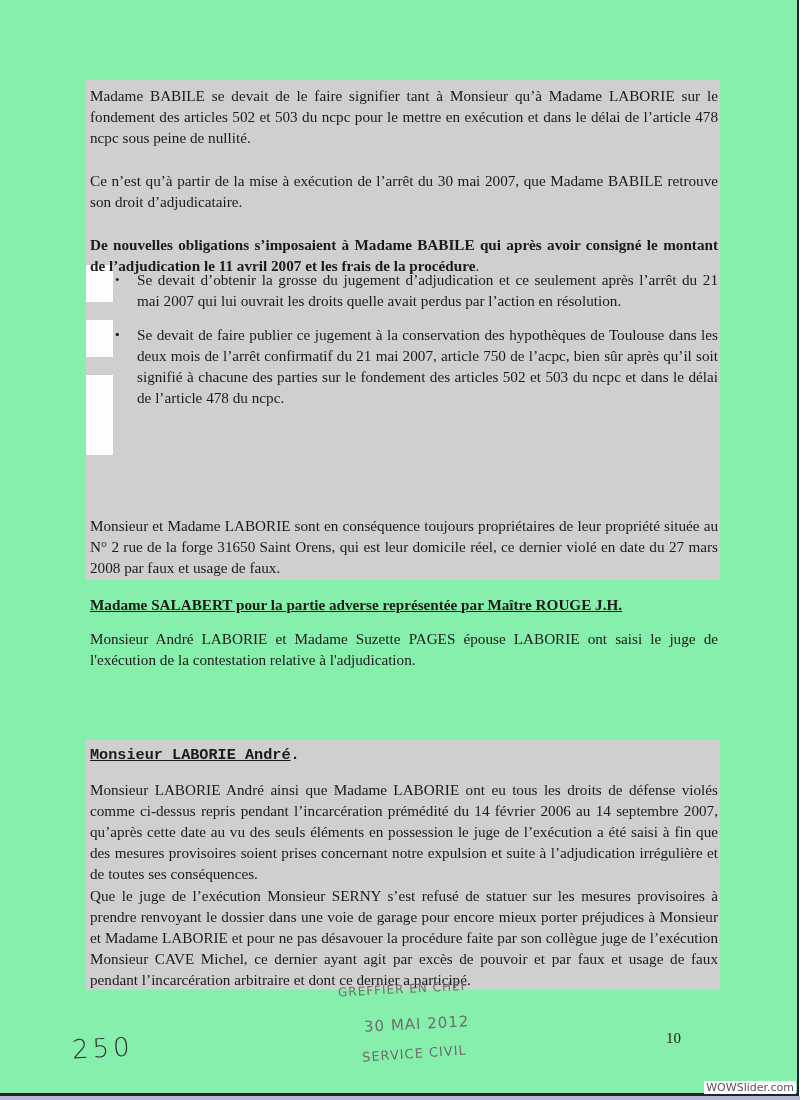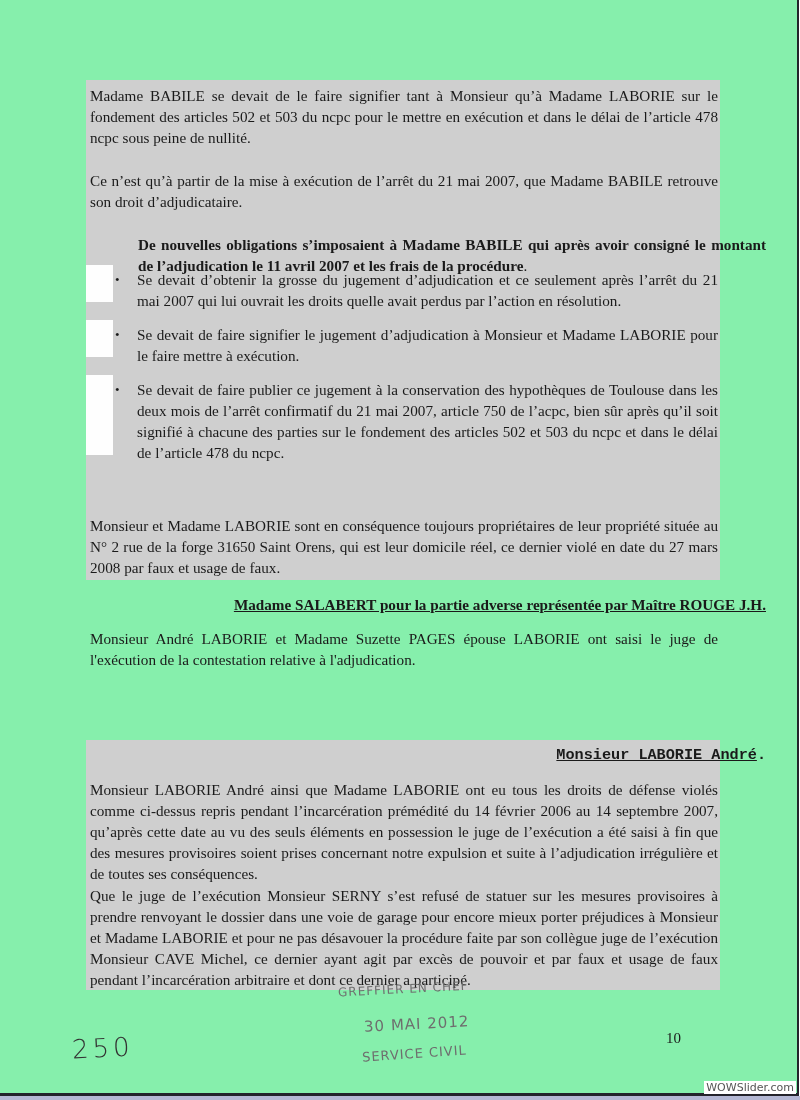--- a/index.html
+++ b/index.html
@@ -20,22 +20,22 @@
       background: #b4b8d4;
     }
     .hl {
       position: absolute; background: #cfcfcf;
     }
     .p {
       position: absolute; left: 90px; width: 628px;
       font-size: 15.2px; line-height: 21px; text-align: justify;
       margin: 0;
     }
-    .p.last-left { text-align: right; }
-    .bold { font-weight: bold; margin-left: 48px; }
+    .p.last-left { text-align: left; }
+    .bold { font-weight: bold; }
     .u { text-decoration: underline; }
     .bullet-list { position: absolute; left: 113px; width: 605px; margin: 0; padding: 0; list-style: none; }
     .bullet-item { position: relative; padding-left: 24px; font-size: 15.2px; line-height: 21px; text-align: justify; }
     .bullet-dot { position: absolute; left: 2px; top: 0; font-size: 13px; }
     .whitecut { position: absolute; background: #fefefe; }
     .stamp {
       position: absolute; font-family: "DejaVu Sans", sans-serif; color: #6e6e6e;
       letter-spacing: 1px;
     }
     .handnum {
@@ -58,32 +58,31 @@
   <div class="hl" style="left:86px; top:80px; width:634px; height:500px;"></div>
 
   <div class="whitecut" style="left:86px; top:265px; width:27px; height:37px;"></div>
   <div class="whitecut" style="left:86px; top:320px; width:27px; height:37px;"></div>
   <div class="whitecut" style="left:86px; top:375px; width:27px; height:80px;"></div>
 
   <div class="hl" style="left:86px; top:740px; width:634px; height:250px;"></div>
 
   <p class="p" style="top:85px;">Madame BABILE se devait de le faire signifier tant à Monsieur qu’à Madame LABORIE sur le fondement des articles 502 et 503 du ncpc pour le mettre en exécution et dans le délai de l’article 478 ncpc sous peine de nullité.</p>
 
-  <p class="p" style="top:170px;">Ce n’est qu’à partir de la mise à exécution de l’arrêt du 21 mai 2007, que Madame BABILE retrouve son droit d’adjudicataire.</p>
+  <p class="p" style="top:170px;">Ce n’est qu’à partir de la mise à exécution de l’arrêt du 30 mai 2007, que Madame BABILE retrouve son droit d’adjudicataire.</p>
 
   <p class="p bold" style="top:234px;"><span>De nouvelles obligations s’imposaient à Madame BABILE qui après avoir consigné le montant de l’adjudication le 11 avril 2007 et les frais de la procédure</span><span style="font-weight:normal">.</span></p>
 
   <ul class="bullet-list" style="top:269px;">
     <li class="bullet-item" style="margin-bottom:13px;">
       <span class="bullet-dot">•</span>
       <span>Se devait d’obtenir la grosse du jugement d’adjudication et ce seulement après l’arrêt du 21 mai 2007 qui lui ouvrait les droits quelle avait perdus par l’action en résolution.</span>
     </li>
     <li class="bullet-item" style="margin-bottom:13px;">
       <span class="bullet-dot">•</span>
-      <span>Se devait de faire signifier le jugement d’adjudication à Monsieur et Madame LABORIE pour le faire mettre à exécution.</span>
     </li>
     <li class="bullet-item">
       <span class="bullet-dot">•</span>
       <span>Se devait de faire publier ce jugement à la conservation des hypothèques de Toulouse dans les deux mois de l’arrêt confirmatif du 21 mai 2007, article 750 de l’acpc, bien sûr après qu’il soit signifié à chacune des parties sur le fondement des articles 502 et 503 du ncpc et dans le délai de l’article 478 du ncpc.</span>
     </li>
   </ul>
 
 
   <p class="p" style="top:515px;">Monsieur et Madame LABORIE sont en conséquence toujours propriétaires de leur propriété située au N° 2 rue de la forge 31650 Saint Orens, qui est leur domicile réel, ce dernier violé en date du 27 mars 2008 par faux et usage de faux.</p>
 

